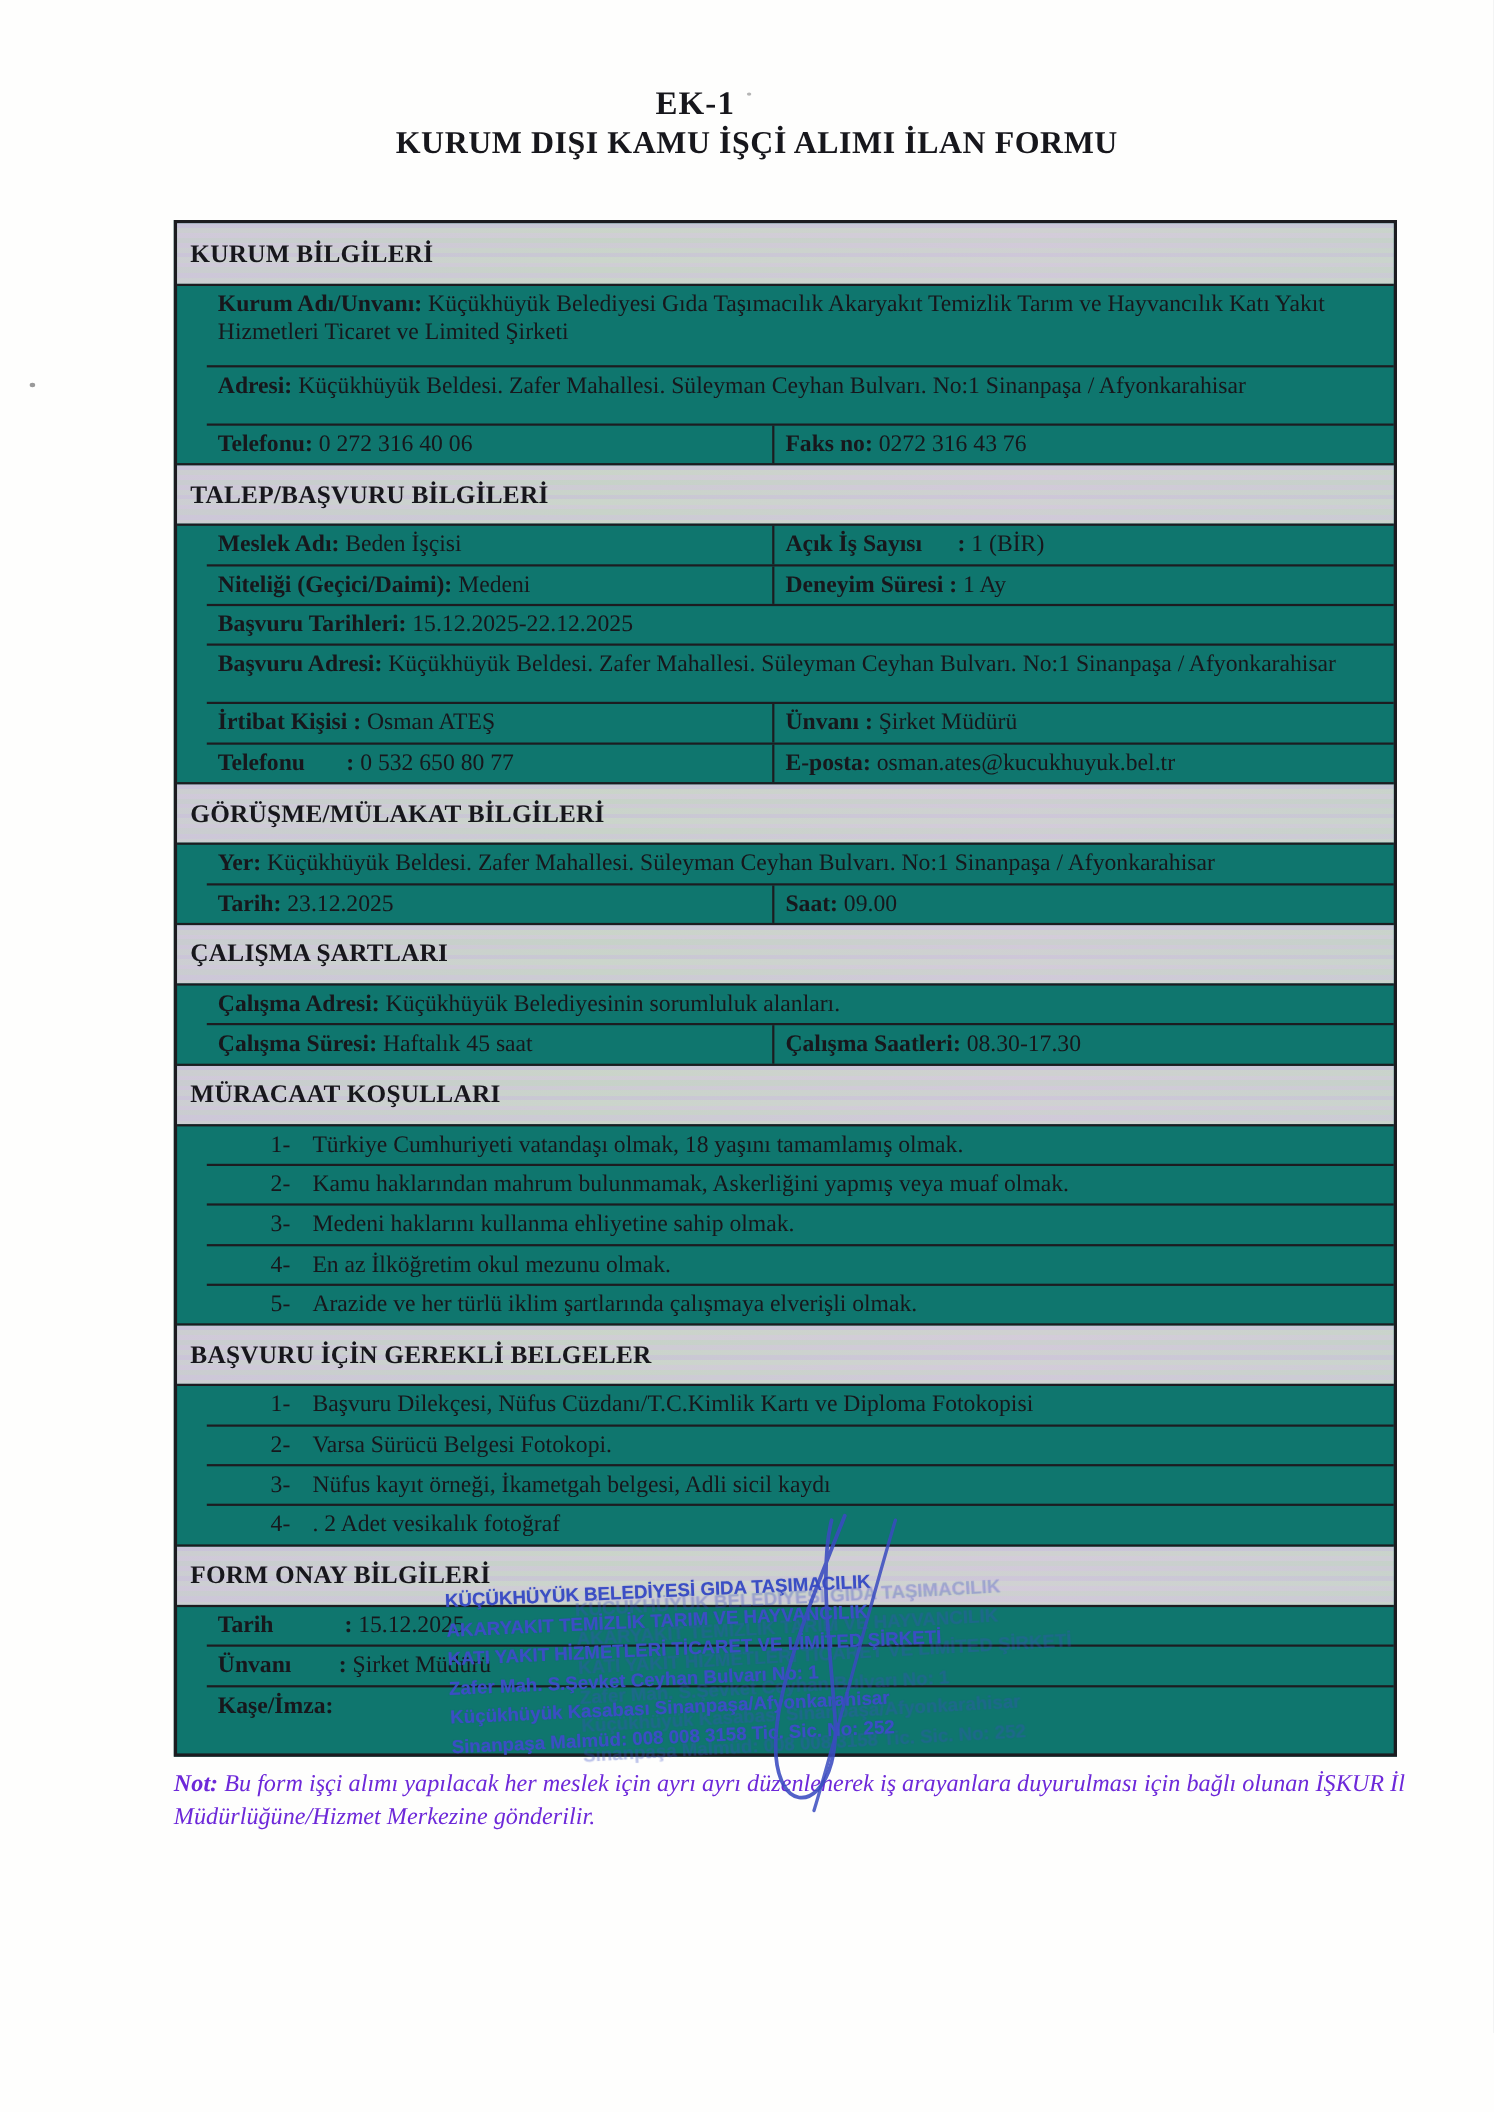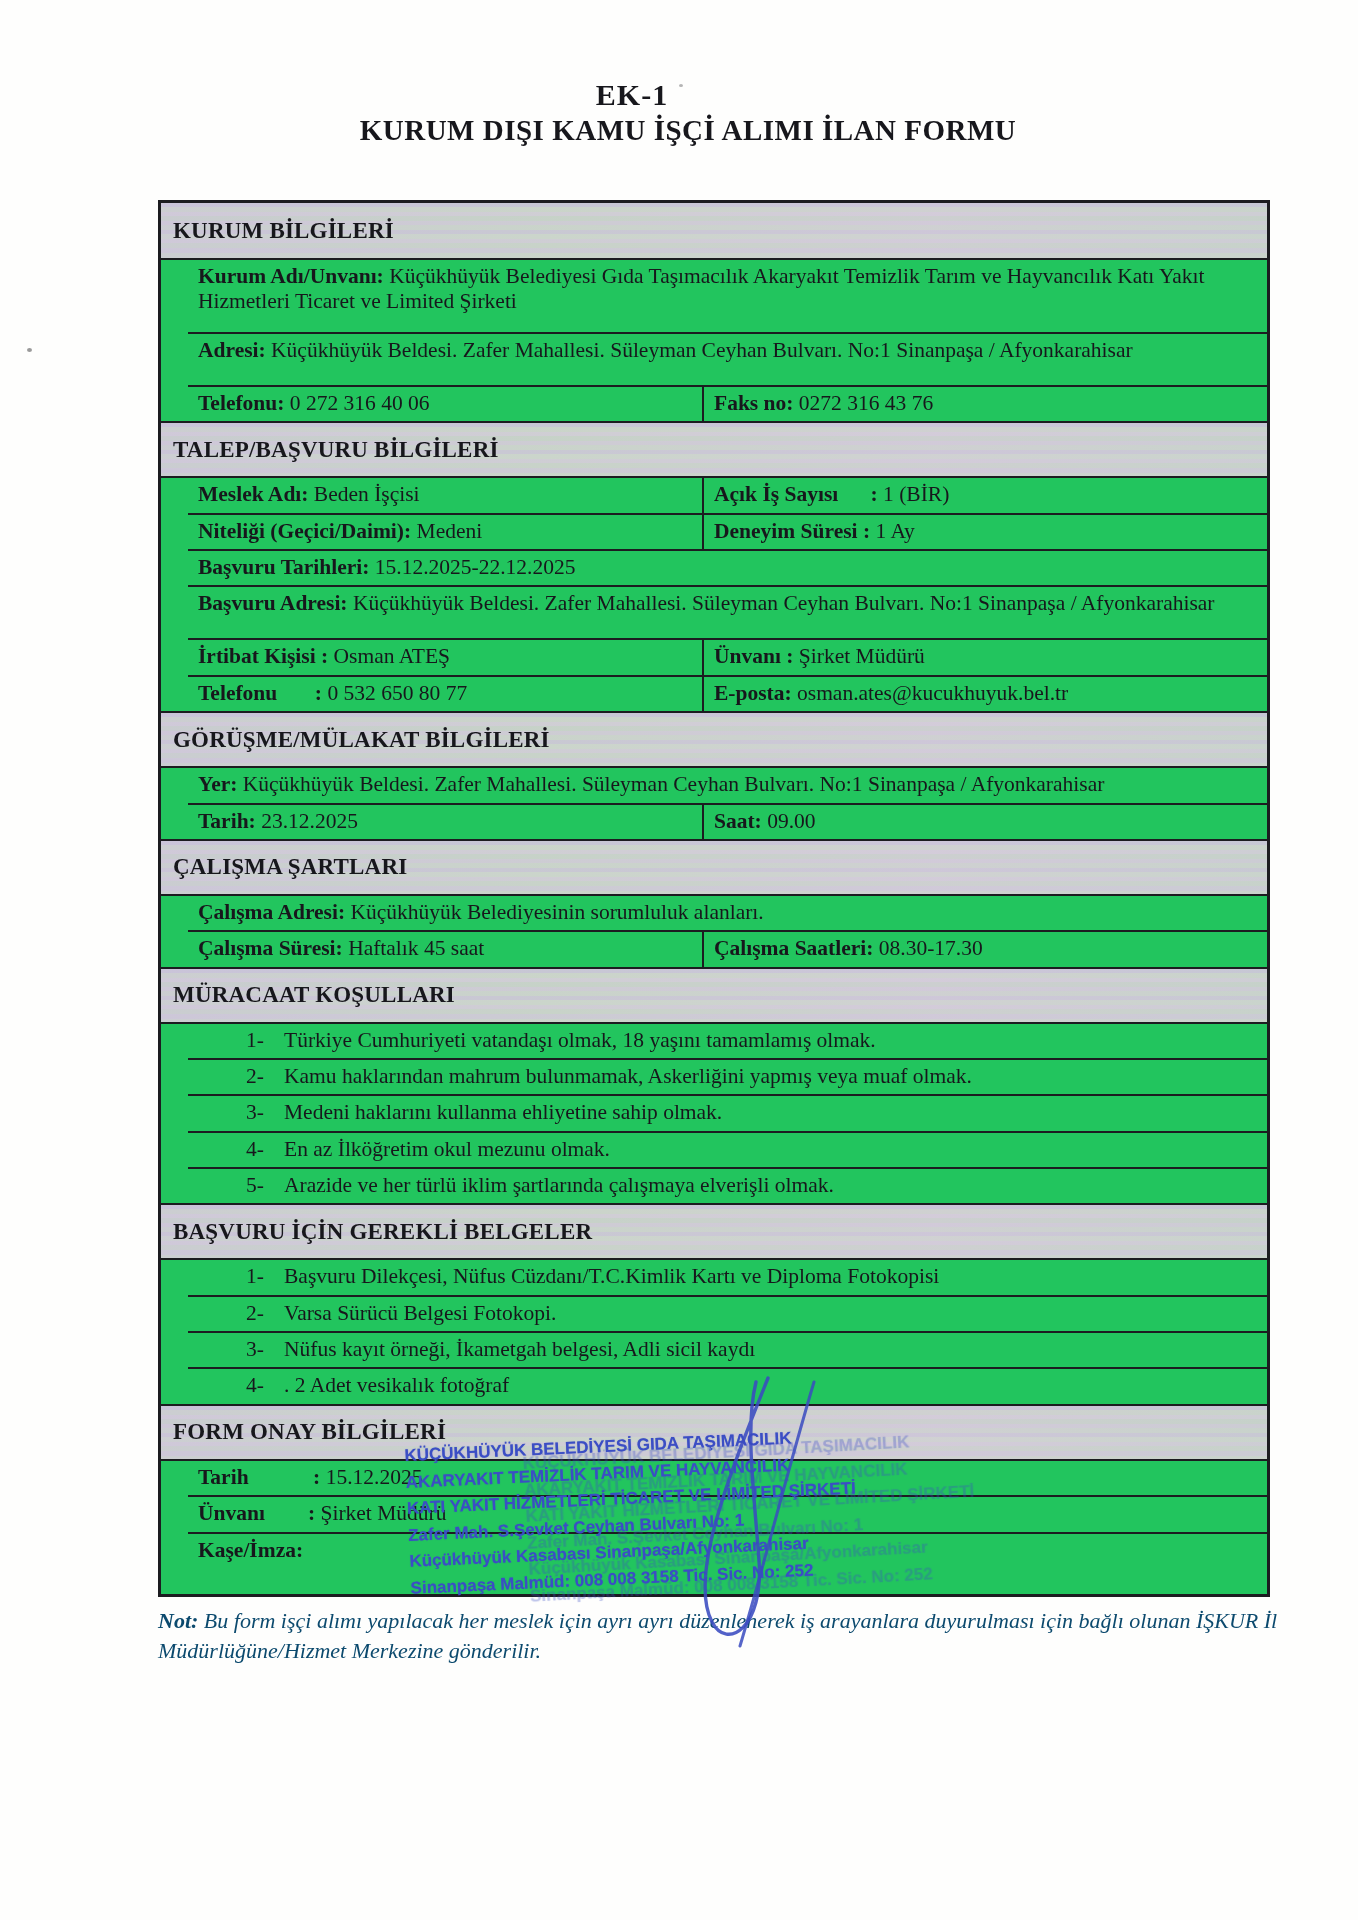--- a/index.html
+++ b/index.html
@@ -13,21 +13,21 @@
     overflow: hidden;
   }
   
   .titleblock { position:absolute; left:158px; top:78px; width:1112px; text-align:center; }
   .ek { font-size:30px; font-weight:bold; letter-spacing:1px; transform:translateX(-82px); }
   .maintitle { font-size:29px; font-weight:bold; letter-spacing:0.5px; margin-top:2px; transform:translateX(-26px); white-space:nowrap; }
   
   .doc {
     position:absolute; left:158px; top:200px; width:1112px;
     border:3px solid #1c1c20;
-    background:#22c55e;
+    background:#0f766e;
   }
   .band {
     display:flex; align-items:center;
     height:57px; padding:0 12px;
     font-size:23px; font-weight:bold; letter-spacing:0.2px;
     border-top:2px solid #1c1c20; border-bottom:2px solid #1c1c20;
     background:
       linear-gradient(90deg, rgba(205,198,218,.45), rgba(200,214,200,.25) 35%, rgba(214,204,220,.4) 70%, rgba(198,210,205,.35)),
       repeating-linear-gradient(180deg,
         #c7c2d8 0px, #c7c2d8 4px,
@@ -53,21 +53,21 @@
   .lbl { font-weight:bold; white-space:pre-wrap; }
   .val { white-space:pre-wrap; }
   .h-kurumadi { min-height:72px; }
   .h-adres    { min-height:53px; }
   .h-kase     { min-height:62px; }
   .listrow .cell { padding-left:58px; }
   .num { display:inline-block; min-width:38px; }
   
   .note {
     position:absolute; left:158px; top:1606px; width:1120px;
-    font-size:22px; font-style:italic; line-height:1.35; color:#0c4a6e;
+    font-size:22px; font-style:italic; line-height:1.35; color:#6d28d9;
   }
   .note .lbl { font-style:italic; }
   
   .stamp {
     position:absolute; left:404px; top:1443px; width:640px;
     font-family:"Liberation Sans","DejaVu Sans",sans-serif;
     font-size:17px; font-weight:bold; line-height:26.5px;
     color:#3b4ec4; transform:rotate(-2.6deg); transform-origin:left top;
     text-shadow:0 0 1px rgba(59,78,196,.55);
     white-space:nowrap; z-index:3;

